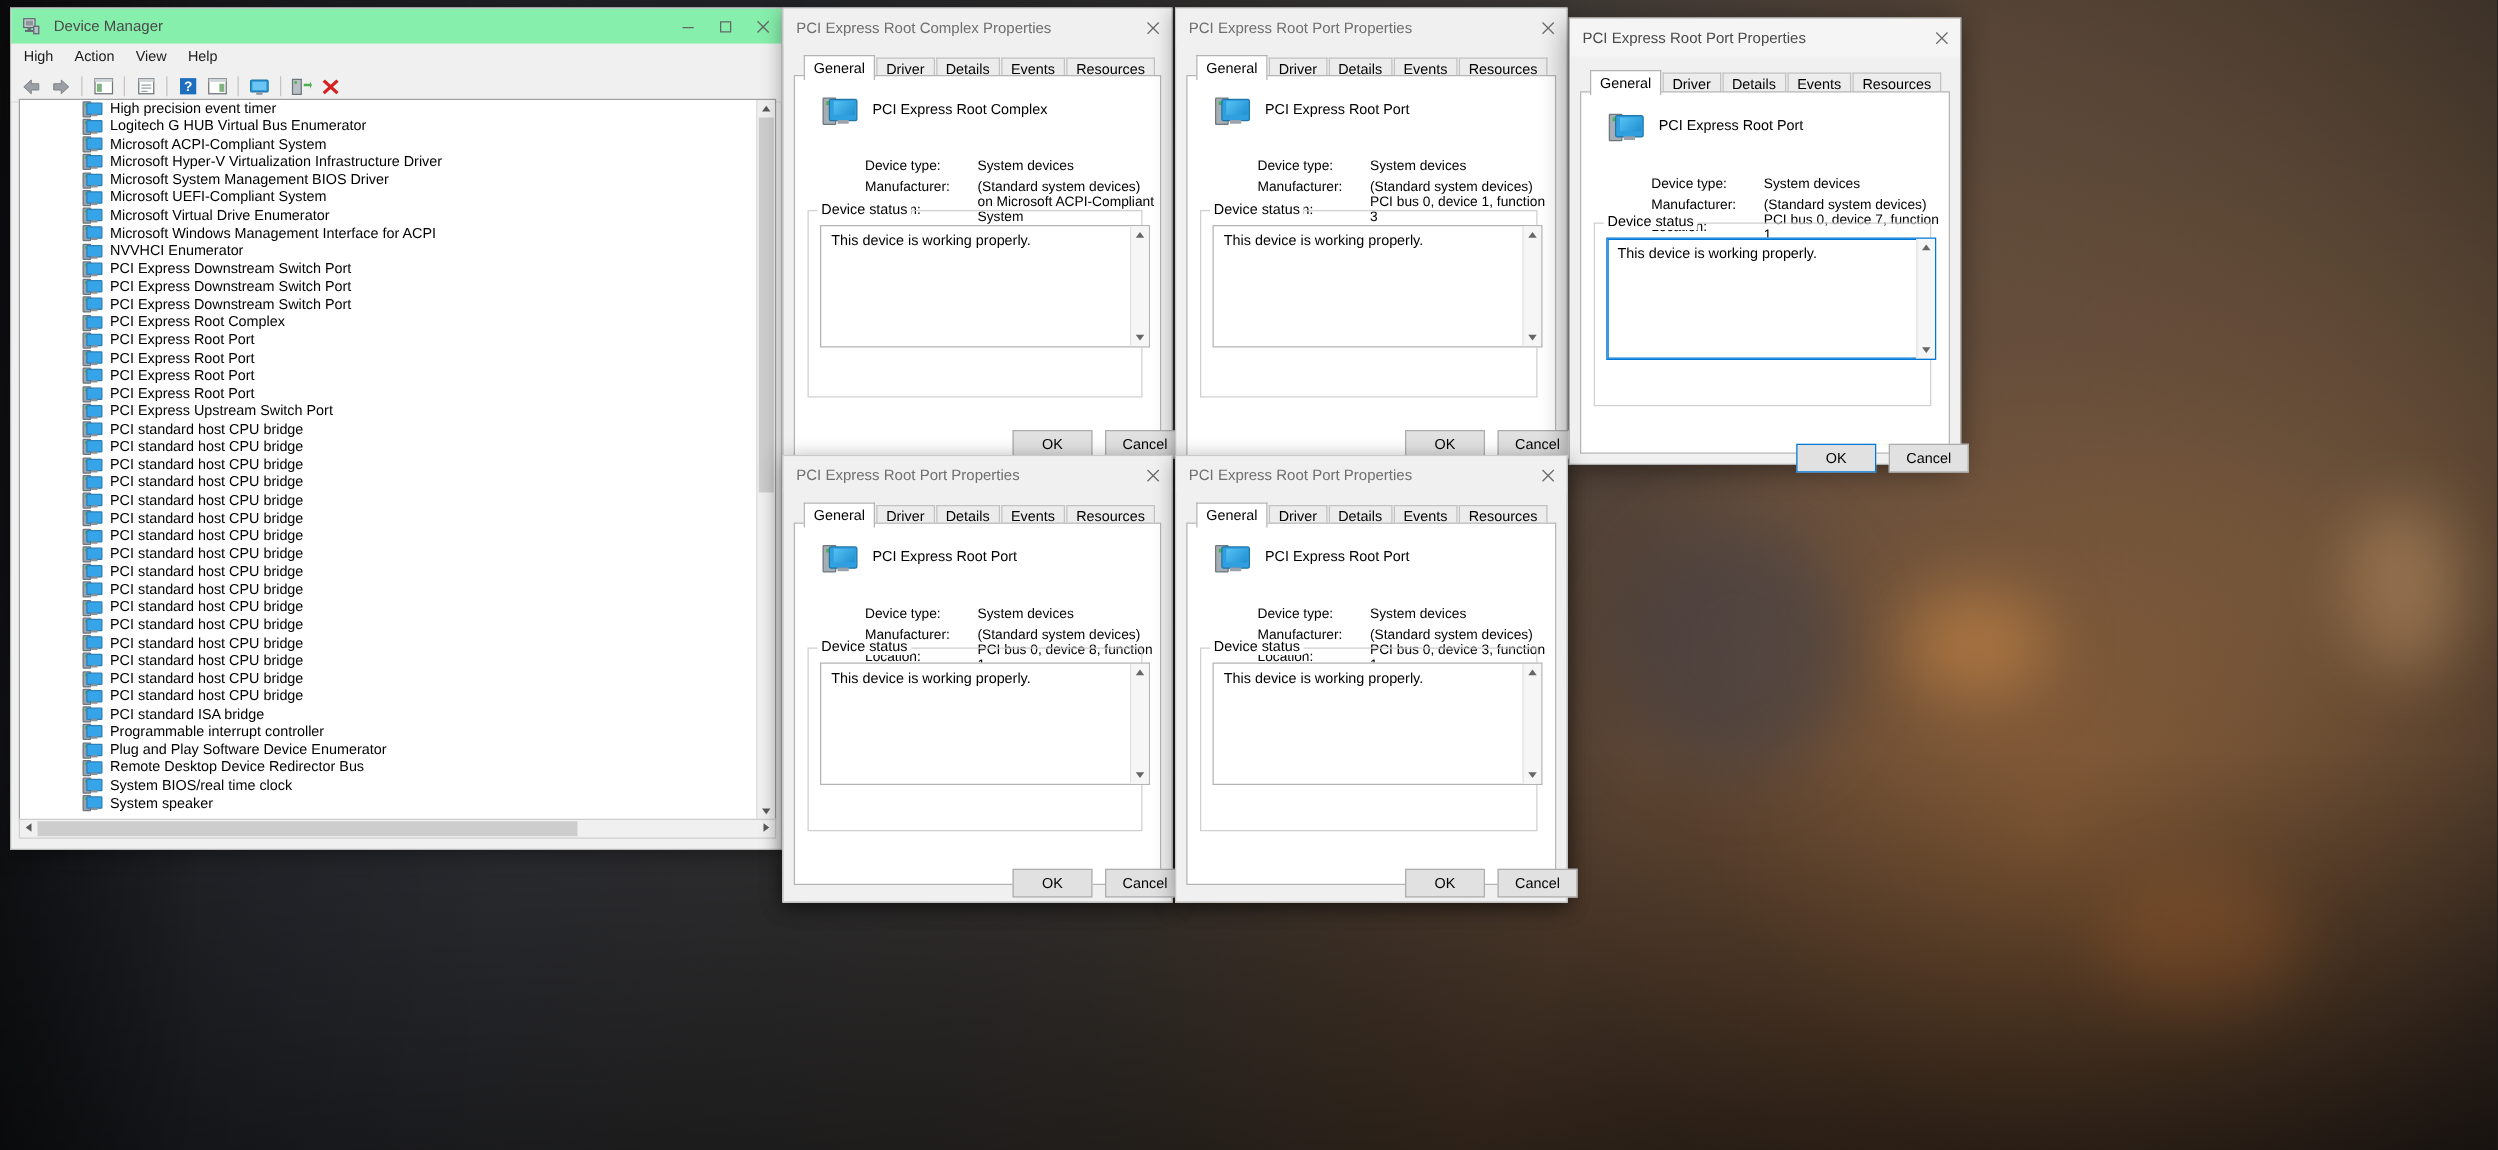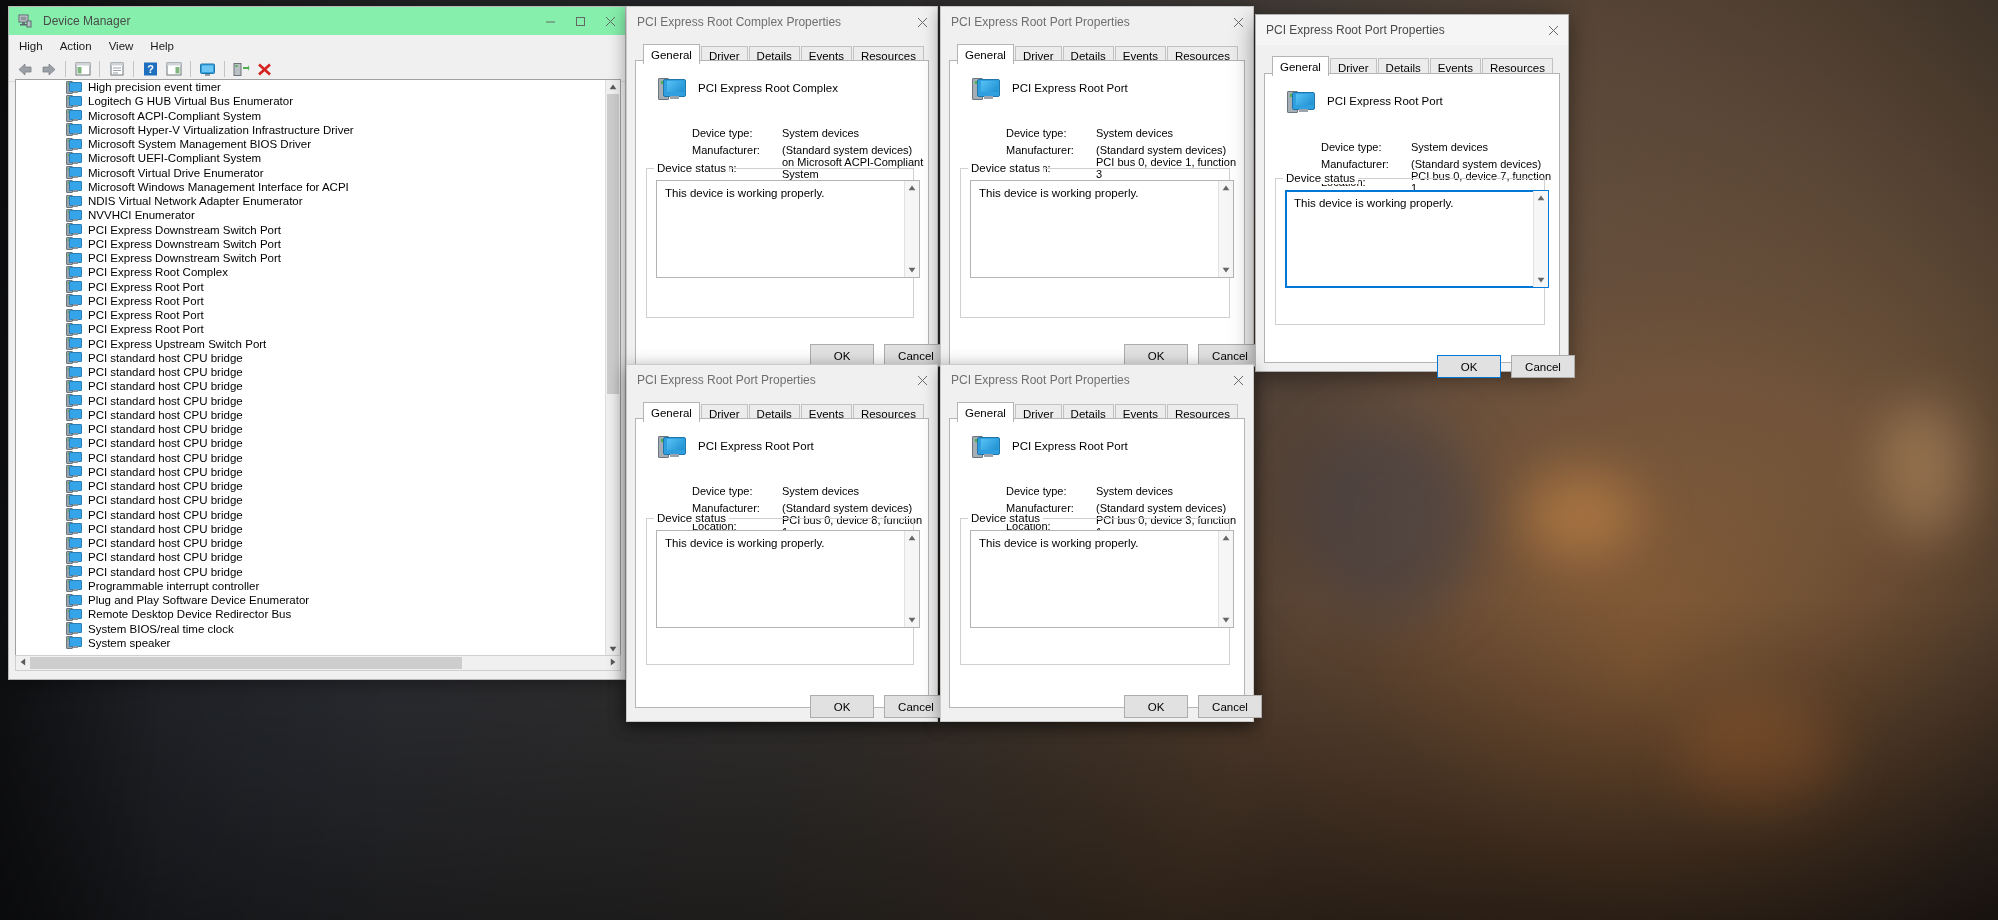--- a/index.html
+++ b/index.html
@@ -278,27 +278,20 @@
             <span class="twr"></span>
             <span class="mon"></span>
           </span>
           <span>Microsoft Windows Management Interface for ACPI</span>
         </div>
         <div class="tree-row">
           <span class="dev-ico">
             <span class="twr"></span>
             <span class="mon"></span>
           </span>
-          <span>NDIS Virtual Network Adapter Enumerator</span>
-        </div>
-        <div class="tree-row">
-          <span class="dev-ico">
-            <span class="twr"></span>
-            <span class="mon"></span>
-          </span>
           <span>NVVHCI Enumerator</span>
         </div>
         <div class="tree-row">
           <span class="dev-ico">
             <span class="twr"></span>
             <span class="mon"></span>
           </span>
           <span>PCI Express Downstream Switch Port</span>
         </div>
         <div class="tree-row">
@@ -461,20 +454,27 @@
             <span class="mon"></span>
           </span>
           <span>PCI standard host CPU bridge</span>
         </div>
         <div class="tree-row">
           <span class="dev-ico">
             <span class="twr"></span>
             <span class="mon"></span>
           </span>
           <span>PCI standard host CPU bridge</span>
+        </div>
+        <div class="tree-row">
+          <span class="dev-ico">
+            <span class="twr"></span>
+            <span class="mon"></span>
+          </span>
+          <span>PCI standard ISA bridge</span>
         </div>
         <div class="tree-row">
           <span class="dev-ico">
             <span class="twr"></span>
             <span class="mon"></span>
           </span>
           <span>Programmable interrupt controller</span>
         </div>
         <div class="tree-row">
           <span class="dev-ico">

